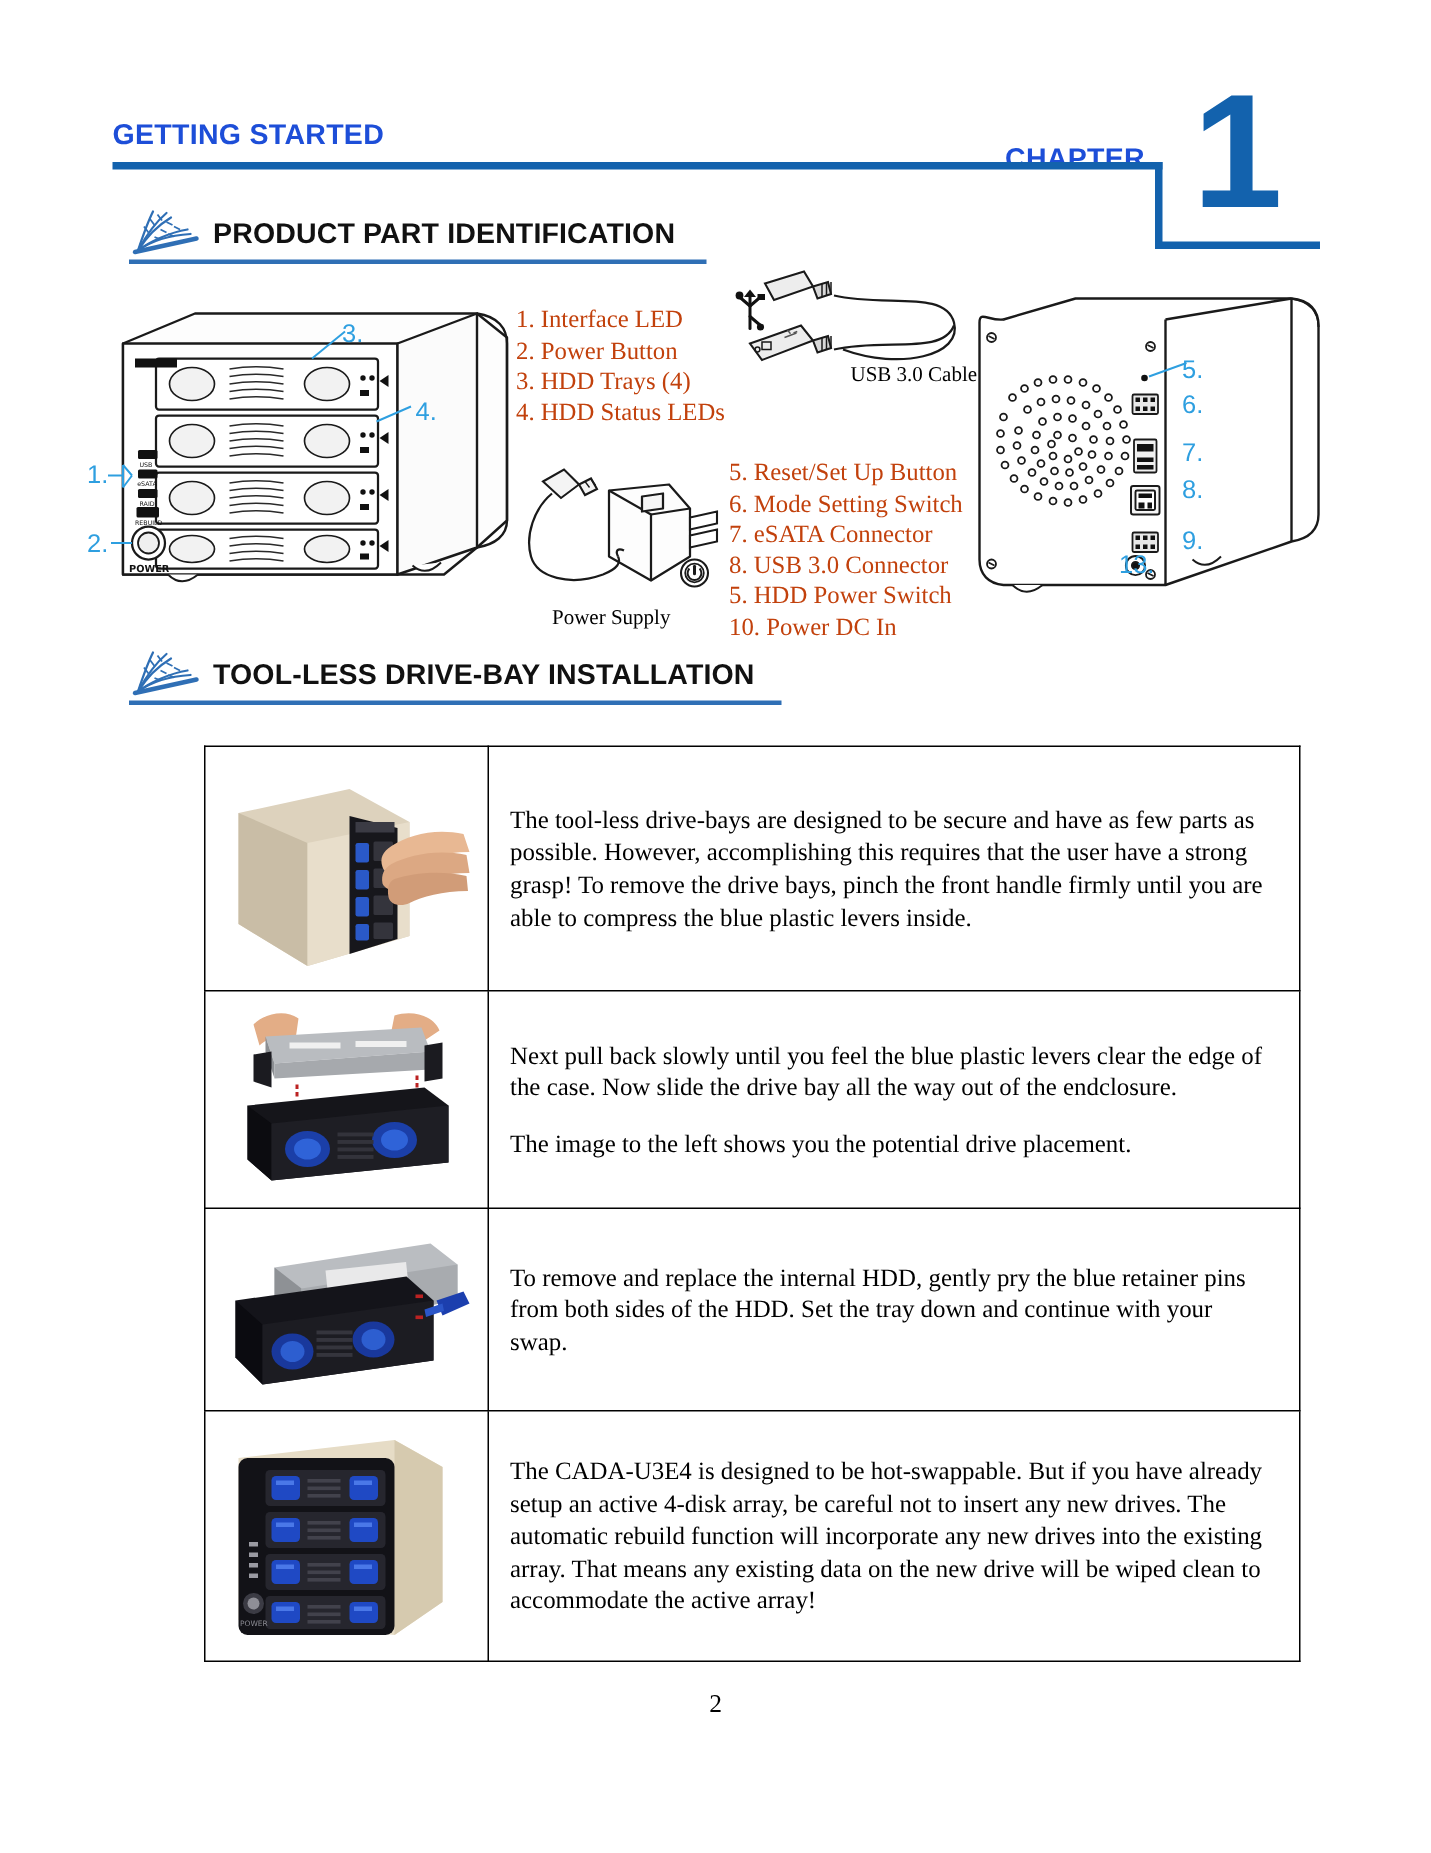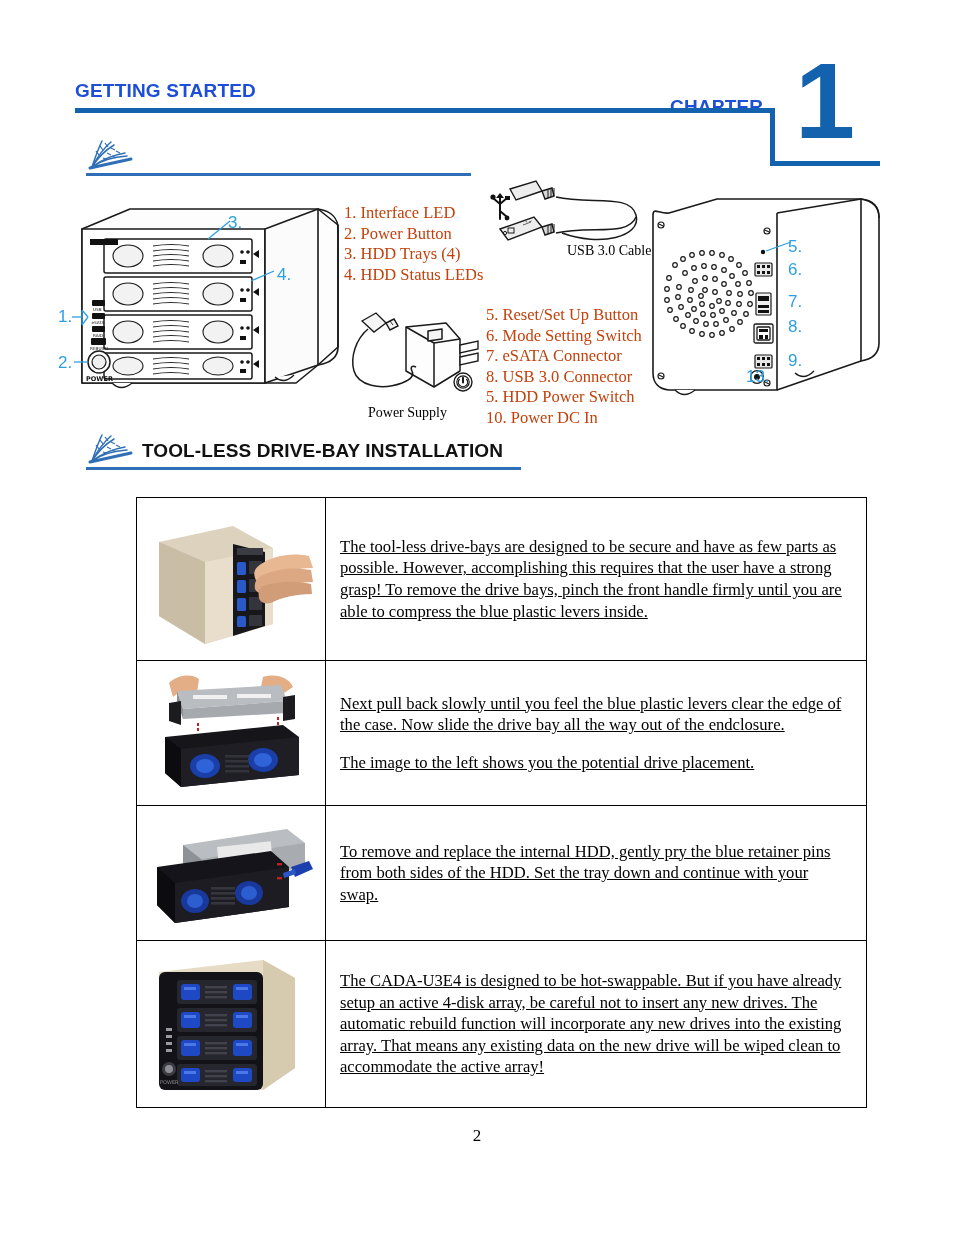--- a/index.html
+++ b/index.html
@@ -167,21 +167,21 @@
     padding: 0;
   }
   .col-img { width: 188px; }
   .col-txt { width: 510px; padding: 8px 16px 8px 14px !important; }
   .cell-text {
     font-family: "Liberation Serif", serif;
     font-size: 16.6px;
     line-height: 21.6px;
     color: #000;
   }
-  .cell-text p { margin: 0; text-decoration: underline; }
+  .cell-text p { margin: 0; }
   .cell-text p + p { margin-top: 16px; }
   .photo-wrap {
     width: 100%;
     height: 100%;
     display: flex;
     align-items: center;
     justify-content: center;
   }
 
   
@@ -227,20 +227,21 @@
           <path d="M9,14 l3,4"></path>
         <path d="M24,11 l4,2"></path>
           <path d="M29,14 l4,2"></path>
           <path d="M20,16 l4,2"></path>
         <path d="M16,21 l4,1.6"></path>
           <path d="M25,19 l4,1.6"></path>
       </g>
       <path d="M3,31 L44,22" stroke="#2f6fb5" stroke-width="3" fill="none" stroke-linecap="round"></path>
     </svg>
   </span>
+  <span class="sh-text">PRODUCT PART IDENTIFICATION</span>
   <span class="sh-underline" style="width:385px;"></span>
 </div>
 
 <div class="illus-area">
 
   <svg style="position:absolute; left:60px; top:22px;" width="285" height="215" viewBox="0 0 285 215">
     <g fill="#ffffff" stroke="#1a1a1a" stroke-width="1.6" stroke-linejoin="round">
 
       <path d="M22,32 L70,12 L258,12 L278,28 L278,150 L258,168 L236,186 L22,186 Z" fill="#fdfdfd"></path>
 

